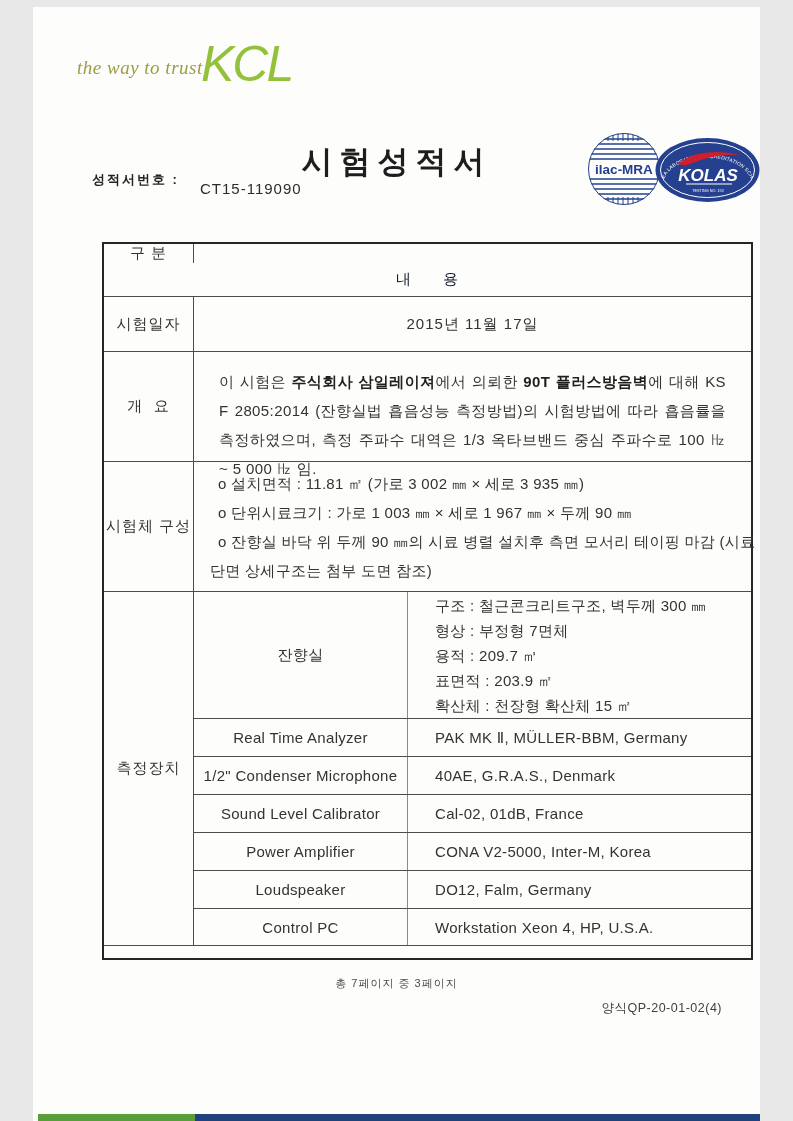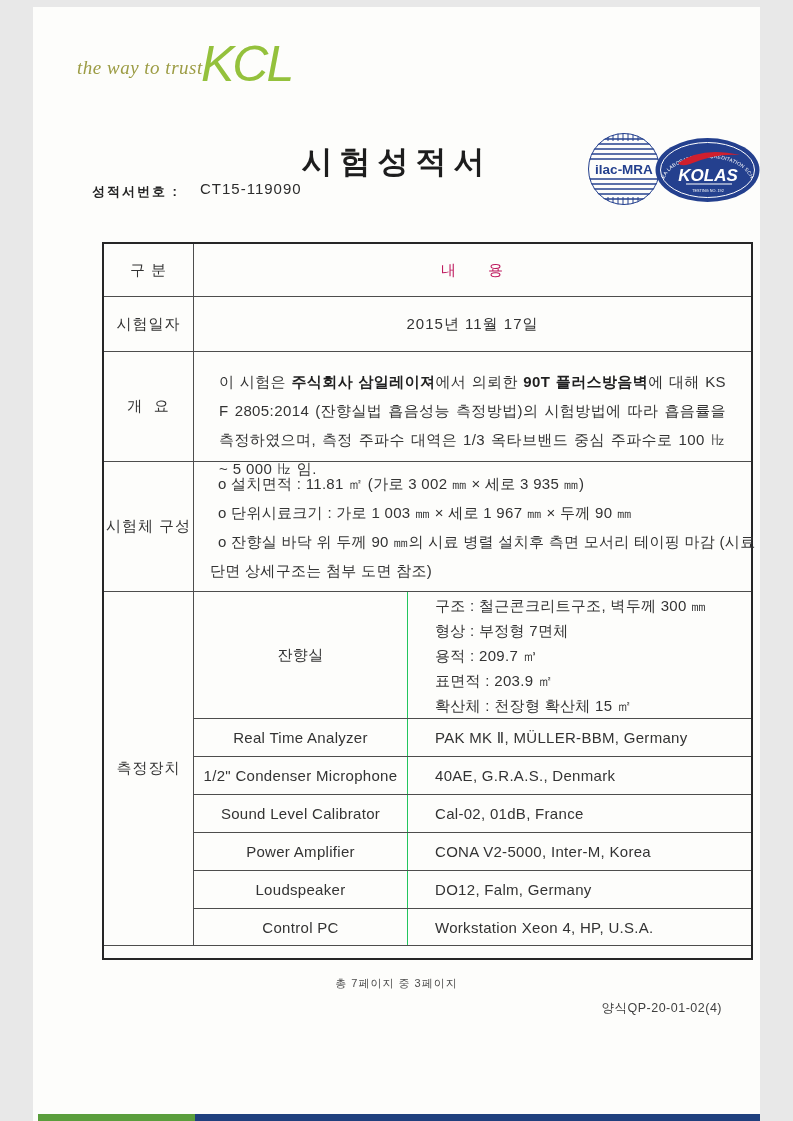--- a/index.html
+++ b/index.html
@@ -17,39 +17,39 @@
   .brand{
     position:absolute;left:168px;top:28px;
     font-size:50px;font-weight:normal;font-style:italic;
     letter-spacing:-2px;color:#94c13c;
   }
   
   .doc-title{
     position:absolute;left:0;top:134px;width:100%;text-align:center;
     font-size:31px;font-weight:bold;letter-spacing:7px;color:#1d1d1d;
   }
-  .report-label{position:absolute;left:59px;top:176px;font-size:13px;font-weight:bold;letter-spacing:2px;color:#222;}
+  .report-label{position:absolute;left:59px;top:164px;font-size:13px;font-weight:bold;letter-spacing:2px;color:#222;}
   .report-value{position:absolute;left:167px;top:173px;font-size:15px;letter-spacing:1px;color:#2c2c2c;}
   .badge-ilac{position:absolute;left:553px;top:124px;}
   .badge-kolas{position:absolute;left:621px;top:129px;}
   
   .frame{
     position:absolute;left:69px;top:235px;width:651px;height:718px;
     border:2px solid #262626;box-sizing:border-box;
     display:flex;flex-direction:column;font-size:15px;
   }
   .t-row{display:flex;border-bottom:1px solid #4d4d4d;box-sizing:border-box;}
   .t-label{
     width:90px;flex:none;border-right:1px solid #4d4d4d;box-sizing:border-box;
     display:flex;align-items:center;justify-content:center;
     letter-spacing:1px;white-space:pre;color:#333;
   }
   .t-content{flex:1;min-width:0;box-sizing:border-box;}
-  .row-header{height:53px;}
-  .row-header .t-content{display:flex;align-items:center;justify-content:center;white-space:pre;letter-spacing:1px;color:#be185d;}
+  .row-header{height:53px;flex-direction:column;}
+  .row-header .t-content{display:flex;align-items:center;justify-content:center;white-space:pre;letter-spacing:1px;color:#0f172a;}
   .row-date{height:55px;}
   .row-date .t-content{display:flex;align-items:center;justify-content:center;letter-spacing:1px;color:#333;}
   .row-overview{height:110px;}
   .row-overview .t-content{padding:15px 25px 0 25px;line-height:29px;text-align:justify;letter-spacing:.4px;color:#333;}
   .row-overview .b{font-weight:bold;color:#1f1f1f;}
   .row-specimen{height:130px;}
   .row-specimen .t-content{padding:7px 18px 0 16px;line-height:29px;letter-spacing:.3px;color:#333;}
   .spec-line{padding-left:8px;white-space:nowrap;}
   .spec-line:last-child{padding-left:0;}
   .row-equipment{height:354px;}

